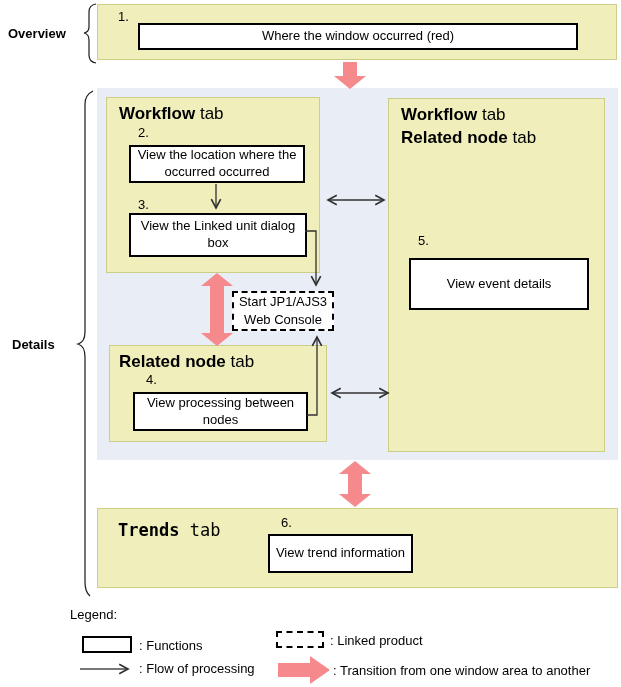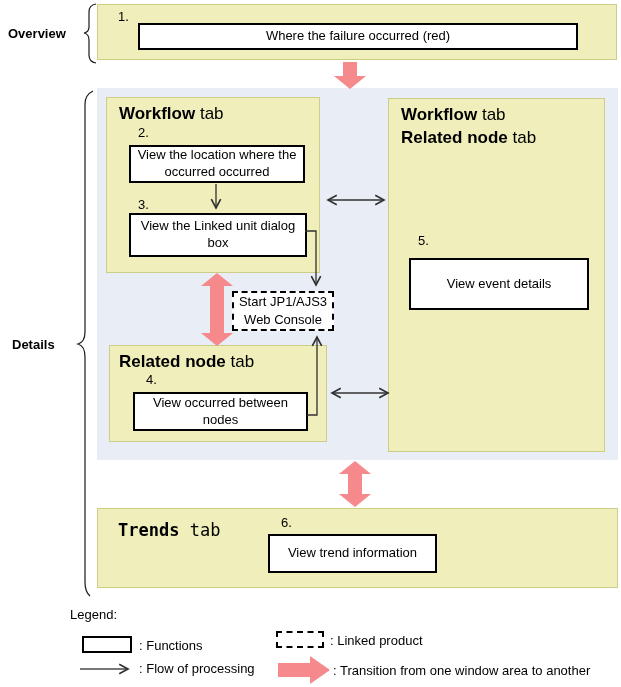--- a/index.html
+++ b/index.html
@@ -50,21 +50,21 @@
   }
 </style>
 </head>
 <body>
 
 <span class="sidelabel" style="left:8px;top:26px;">Overview</span>
 
 <div class="panel" style="left:97px;top:4px;width:520px;height:56px;">
   <span class="stepnum" style="left:20px;top:4px;">1.</span>
   <div class="fnbox" style="left:40px;top:18px;width:440px;height:27px;">
-    <span>Where the failure occurred (red)</span>
+    <span>Where the window occurred (red)</span>
   </div>
 </div>
 
 <span class="sidelabel" style="left:12px;top:337px;">Details</span>
 
 <div class="details-bg" style="left:97px;top:88px;width:521px;height:372px;"></div>
 
 <div class="panel" style="left:106px;top:97px;width:214px;height:176px;">
   <span class="tablabel" style="left:12px;top:5px;">
     <span class="b">Workflow</span><span> tab</span>
@@ -89,35 +89,35 @@
     <span>View event details</span>
   </div>
 </div>
 
 <div class="panel" style="left:109px;top:345px;width:218px;height:97px;">
   <span class="tablabel" style="left:9px;top:5px;">
     <span class="b">Related node</span><span> tab</span>
   </span>
   <span class="stepnum" style="left:36px;top:26px;">4.</span>
   <div class="fnbox" style="left:23px;top:46px;width:175px;height:39px;">
-    <span>View occurred between nodes</span>
+    <span>View processing between nodes</span>
   </div>
 </div>
 
 <div class="dashedbox" style="left:232px;top:291px;width:102px;height:40px;">
   <span>Start JP1/AJS3</span>
   <span>Web Console</span>
 </div>
 
 <div class="panel" style="left:97px;top:508px;width:521px;height:80px;">
   <span class="tablabel mono" style="left:20px;top:10px;">
     <span class="b">Trends</span><span> tab</span>
   </span>
   <span class="stepnum" style="left:183px;top:6px;">6.</span>
-  <div class="fnbox" style="left:170px;top:25px;width:169px;height:39px;">
+  <div class="fnbox" style="left:170px;top:25px;width:145px;height:39px;">
     <span>View trend information</span>
   </div>
 </div>
 
 <span class="legend-text" style="left:70px;top:607px;">Legend:</span>
 
 <div class="legend-rect" style="left:82px;top:636px;width:50px;height:17px;"></div>
 <span class="legend-text" style="left:139px;top:638px;">: Functions</span>
 
 <div class="legend-rect dashed" style="left:276px;top:631px;width:48px;height:17px;"></div>

